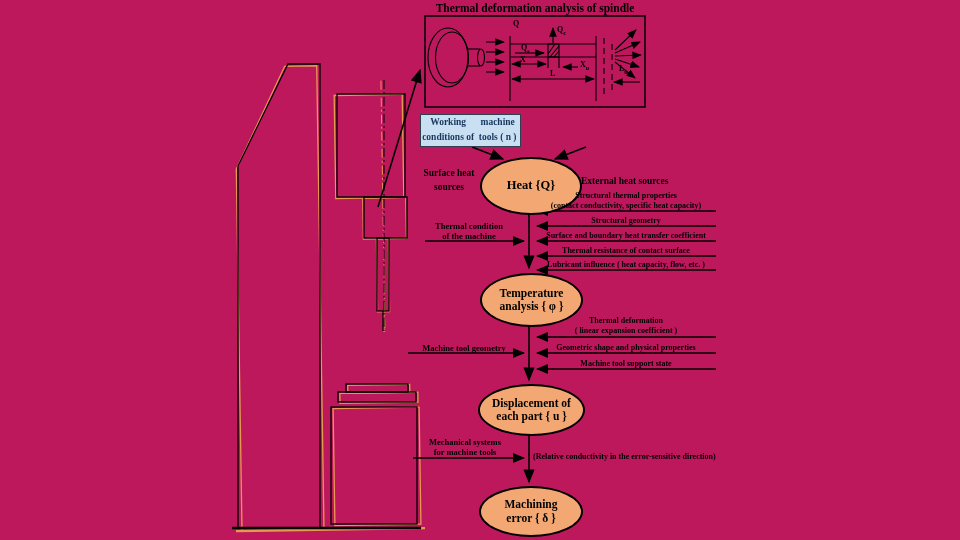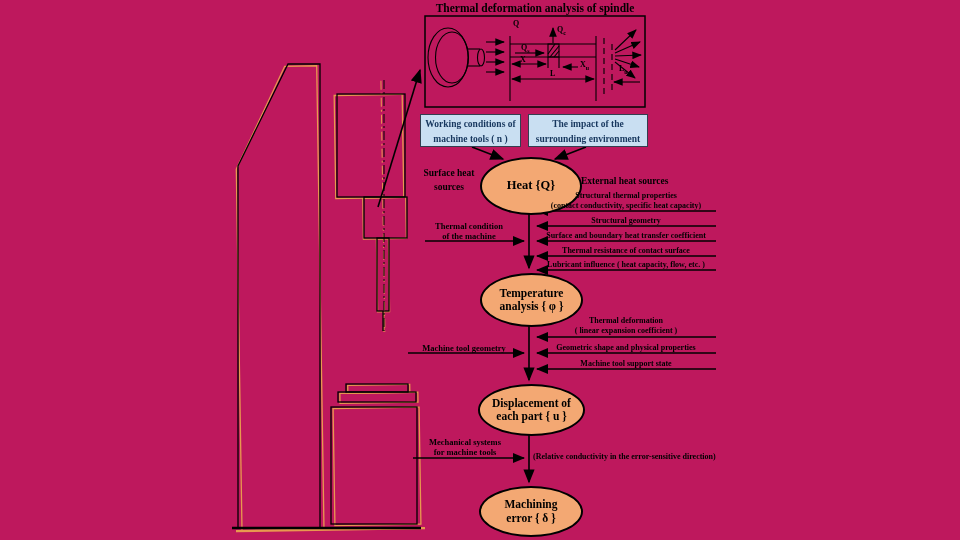--- a/index.html
+++ b/index.html
@@ -27,21 +27,21 @@
   .node {
     position:absolute; background:var(--node-fill,#f3a873);
     border:2px solid var(--node-stroke,#000); border-radius:50%;
     display:flex; flex-direction:column; align-items:center; justify-content:center;
     font-weight:bold; font-size:11.5px; line-height:13.5px; color:#000; text-align:center;
   }
   .inputbox {
     position:absolute; background:var(--input-fill,#c9dff2);
     border:1.6px solid var(--input-stroke,#333f50); color:var(--input-text,#17375e);
     font-weight:bold; font-size:9.5px; line-height:14.5px; text-align:center;
-    display:flex; flex-direction:column; justify-content:flex-end; box-sizing:border-box;
+    display:flex; flex-direction:row; justify-content:space-between; box-sizing:border-box;
   }
   .factor { position:absolute; left:534px; width:184px; }
 </style>
 </head>
 <body>
 
 <div id="canvas">
 
   <svg width="960" height="540" viewBox="0 0 960 540">
     <defs>
@@ -136,24 +136,20 @@
   <span class="slabel" style="left:521px; top:43px;"><span>Q</span><sub>s</sub></span>
   <span class="slabel" style="left:520px; top:55px;">X</span>
   <span class="slabel" style="left:580px; top:60px;"><span>X</span><sub>u</sub></span>
   <span class="slabel" style="left:550px; top:69px;">L</span>
   <span class="slabel" style="left:619px; top:64px;"><span>L</span><sub>u</sub></span>
 
   <div class="inputbox" style="left:420px; top:114px; width:101px; height:33px;">
     <div>Working conditions of</div>
     <div>machine tools ( n )</div>
   </div>
-  <div class="inputbox" style="left:528px; top:114px; width:120px; height:33px;">
-    <div>The impact of the</div>
-    <div>surrounding environment</div>
-  </div>
 
   <div class="lbl f95 c" style="left:412px; top:166px; width:74px;">
     <div>Surface heat</div>
     <div>sources</div>
   </div>
   <div class="lbl f95 nw" style="left:581px; top:174px;">External heat sources</div>
 
   <div class="node" style="left:480px; top:157px; width:98px; height:54px; font-size:12.5px;">
     <div>Heat {Q}</div>
   </div>

